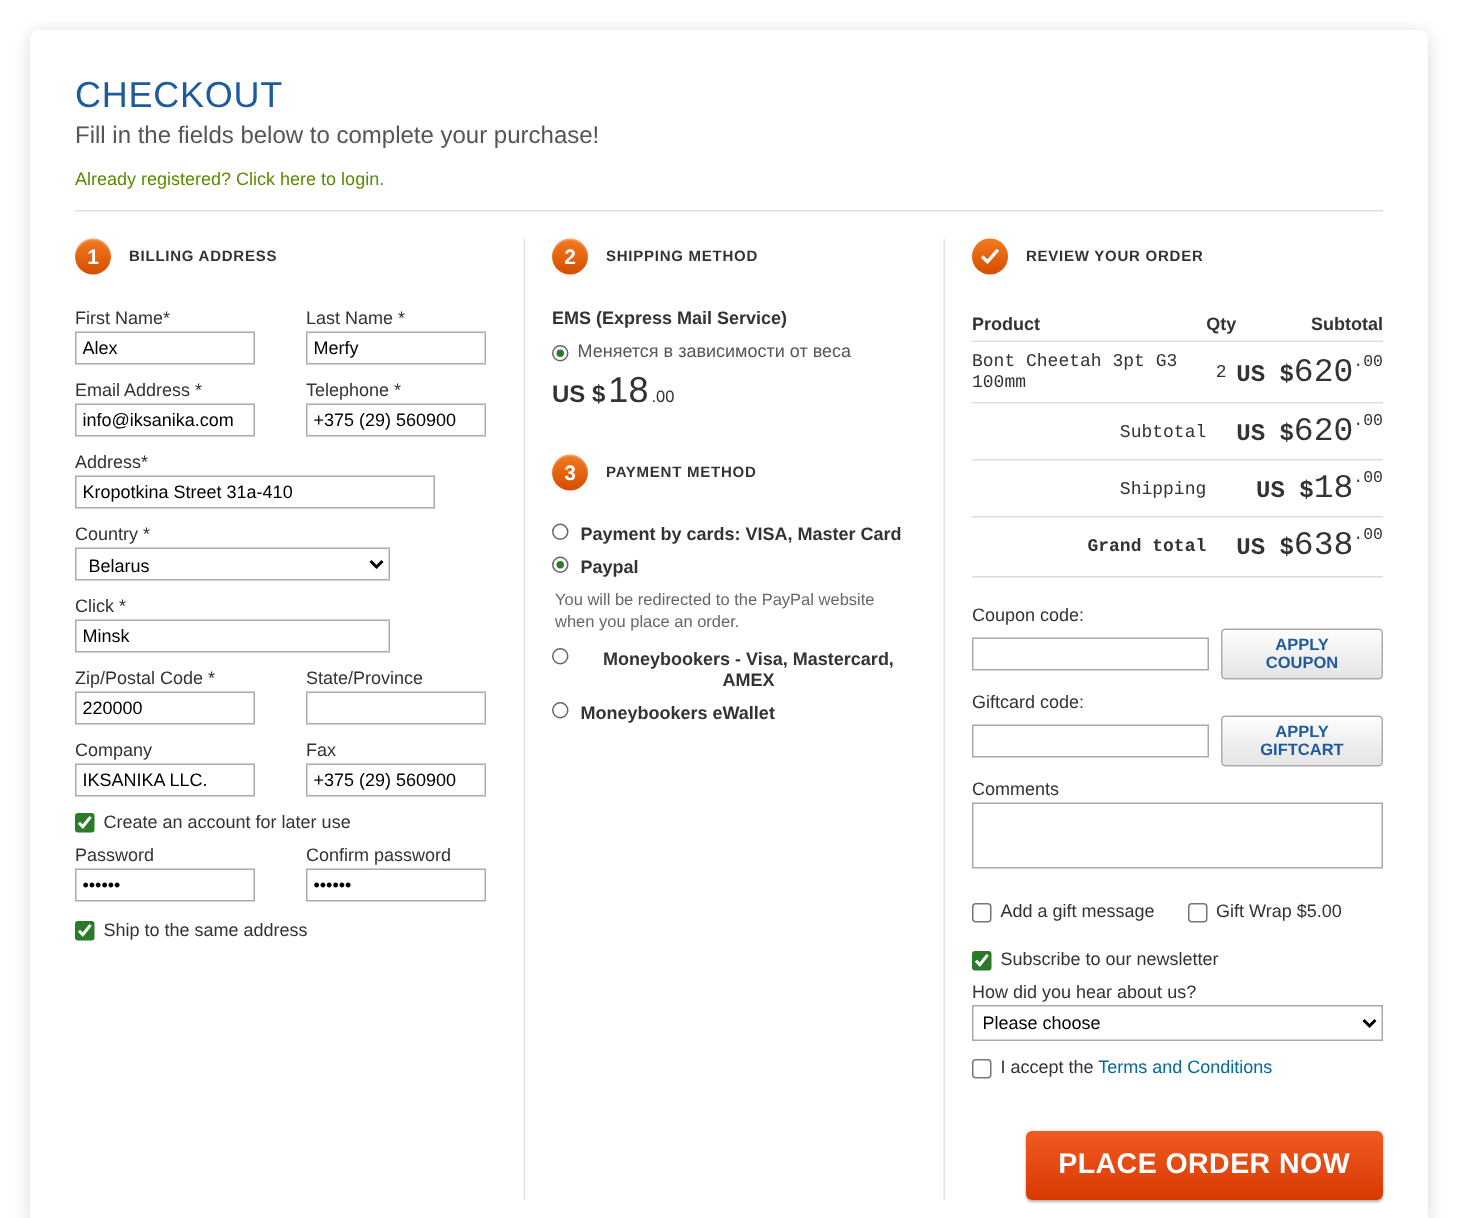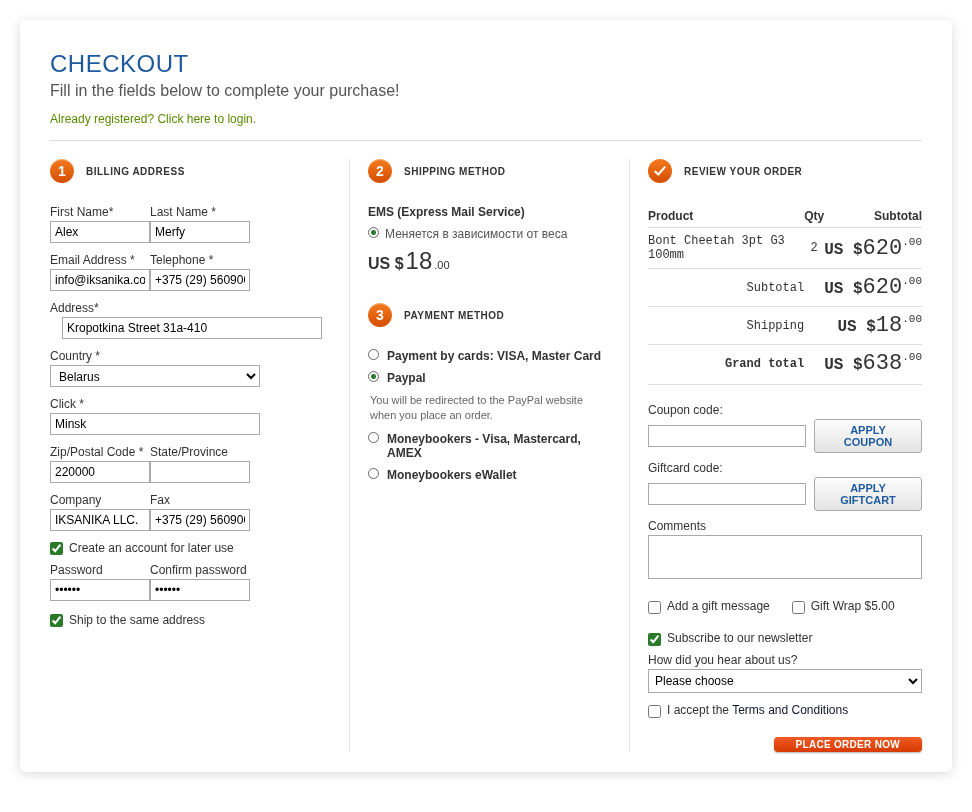--- a/index.html
+++ b/index.html
@@ -13,41 +13,41 @@
 .columns { display: flex; gap: 0; }
 .col { padding: 0 18px; }
 .col1 { width: 300px; border-right: 1px solid #e5e5e5; padding-left: 0; }
 .col2 { width: 280px; border-right: 1px solid #e5e5e5; }
 .col3 { flex: 1; padding-right: 0; }
 .section-head { display: flex; align-items: center; gap: 12px; margin-bottom: 22px; }
 .step-badge { width: 24px; height: 24px; border-radius: 50%; color: #fff; font-weight: bold; font-size: 14px; display: flex; align-items: center; justify-content: center; background: linear-gradient(to bottom, #f47a20, #d44e00); box-shadow: inset 0 1px 1px rgba(255,255,255,0.4); }
 .step-check { width: 24px; height: 24px; border-radius: 50%; background: linear-gradient(to bottom, #f47a20, #d44e00); display: flex; align-items: center; justify-content: center; }
 .step-check svg { width: 14px; height: 14px; }
 .section-title { font-size: 10px; color: #333; font-weight: bold; letter-spacing: 0.5px; }
-.field-row { display: flex; margin-bottom: 10px; align-items: flex-end; }
+.field-row { display: flex; gap: 34px; margin-bottom: 10px; align-items: flex-end; }
 .field { display: flex; flex-direction: column; }
 .field label { font-size: 12px; color: #333; margin-bottom: 2px; }
 .field input[type=text], .field input[type=password], .field select { border: 1px solid #aaa; font-size: 12px; padding: 3px 4px; height: 22px; background: #fff; }
-.w100 { width: 100px; }
-.w-full { width: 260px; margin-left: 12px; }
+.w100 { width: 120px; }
+.w-full { width: 240px; }
 .w-mid { width: 210px; }
 .checkbox-row { display: flex; align-items: center; gap: 6px; margin: 8px 0; }
 .checkbox-row input { accent-color: #2a7a2a; }
 .checkbox-row label { font-size: 12px; color: #333; }
 .ship-method-title { font-size: 12px; font-weight: bold; color: #333; }
 .radio-dot { width: 11px; height: 11px; border: 1px solid #666; border-radius: 50%; display: inline-flex; align-items: center; justify-content: center; background: #fff; flex-shrink: 0; }
 .radio-dot.sel::after { content: ''; width: 5px; height: 5px; background: #2a7a2a; border-radius: 50%; }
-.ship-row { display: flex; align-items: flex-start; gap: 6px; margin-top: 8px; }
+.ship-row { display: flex; align-items: flex-end; gap: 6px; margin-top: 8px; }
 .ship-desc { font-size: 12px; color: #555; }
 .price-line { display: flex; align-items: baseline; gap: 2px; margin-top: 6px; }
 .price-prefix { font-size: 16px; color: #333; font-weight: bold; }
 .price-main { font-size: 24px; color: #333; }
 .price-cents { font-size: 11px; color: #333; vertical-align: top; }
 .pay-section { margin-top: 28px; }
-.pay-option { display: flex; align-items: flex-start; gap: 8px; margin-bottom: 8px; }
+.pay-option { display: flex; align-items: flex-start; gap: 8px; margin-bottom: 8px; text-align: center; }
 .pay-label { font-size: 12px; font-weight: bold; color: #333; }
 .pay-desc { font-size: 11px; color: #666; margin-left: 2px; margin-top: 2px; line-height: 1.4; }
 .order-table { width: 100%; font-size: 12px; color: #333; border-collapse: collapse; }
 .order-table th { text-align: left; font-weight: bold; padding: 4px 0; border-bottom: 1px solid #ddd; }
 .order-table th.qty { text-align: center; }
 .order-table th.sub { text-align: right; }
 .order-table td { padding: 6px 0; vertical-align: middle; font-family: Liberation Mono, monospace; }
 .order-table td.qty { text-align: center; }
 .order-table td.sub { text-align: right; white-space: nowrap; }
 .sum-row td { border-top: 1px solid #ddd; padding: 6px 0; }
@@ -58,22 +58,22 @@
 .coupon-row { display: flex; gap: 8px; align-items: center; margin-bottom: 8px; }
 .coupon-row input { border: 1px solid #aaa; height: 22px; width: 158px; font-size: 12px; padding: 2px 4px; }
 .btn-gray { background: linear-gradient(to bottom, #fdfdfd, #e4e4e4); border: 1px solid #aaa; border-radius: 3px; font-size: 11px; font-weight: bold; color: #1e5a9e; padding: 4px 10px; cursor: pointer; }
 .comments-area { width: 100%; height: 44px; border: 1px solid #aaa; font-size: 12px; padding: 3px; resize: none; }
 .cb-row { display: flex; align-items: center; gap: 6px; margin: 6px 0; }
 .cb-row input { accent-color: #1e5a9e; width: 13px; height: 13px; }
 .cb-row.green input { accent-color: #2a7a2a; }
 .cb-row label { font-size: 12px; color: #333; }
 .cb-group { display: flex; gap: 22px; margin: 10px 0; }
 .hear-select { width: 100%; border: 1px solid #aaa; height: 24px; font-size: 12px; padding: 2px; background: #fff; }
-.terms-link { color: #0f172a; cursor: pointer; }
-.place-order { float: right; margin-top: 12px; background: linear-gradient(to bottom, #f15a24, #d63a00); border: none; border-radius: 4px; color: #fff; font-weight: bold; font-size: 10px; padding: 2px 22px; cursor: pointer; box-shadow: 0 1px 2px rgba(0,0,0,0.3); letter-spacing: 0.3px; }
+.terms-link { color: #0369a1; cursor: pointer; }
+.place-order { float: right; margin-top: 28px; background: linear-gradient(to bottom, #f15a24, #d63a00); border: none; border-radius: 4px; color: #fff; font-weight: bold; font-size: 19px; padding: 12px 22px; cursor: pointer; box-shadow: 0 1px 2px rgba(0,0,0,0.3); letter-spacing: 0.3px; }
 .clearfix::after { content: ''; display: table; clear: both; }
 select { appearance: auto; }
 </style>
 </head>
 <body>
 
 <div class="container">
   <div class="header">
     <div class="title">CHECKOUT</div>
     <div class="subtitle">Fill in the fields below to complete your purchase!</div>

